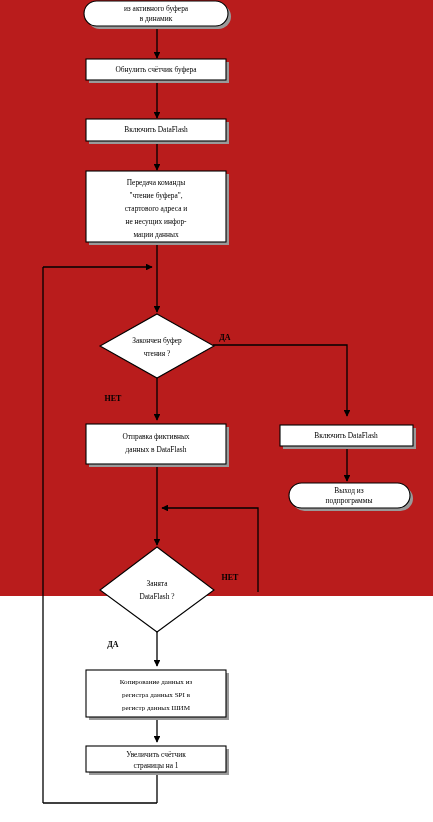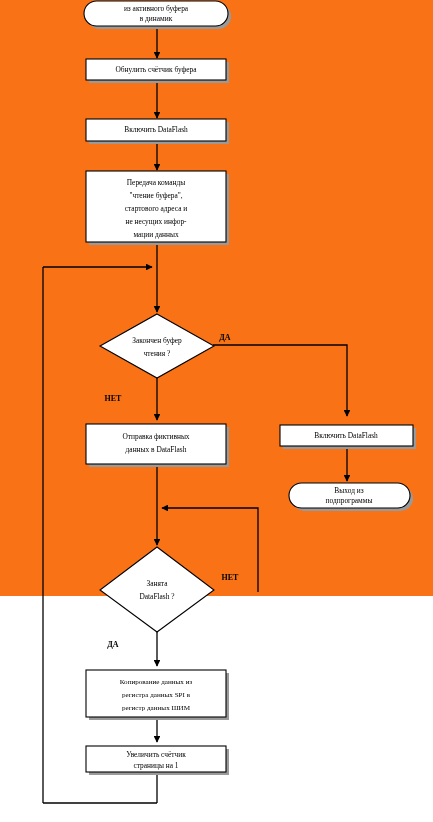--- a/index.html
+++ b/index.html
@@ -10,21 +10,21 @@
   body {
     width: 433px;
     height: 822px;
     font-family: "Liberation Serif", "DejaVu Serif", serif;
     overflow: hidden;
   }
   #flowchart-root {
     position: relative;
     width: 433px;
     height: 596px;
-    background: #f97316;
+    background: #b91c1c;
   }
   svg#chart-svg {
     display: block;
     width: 433px;
     height: 822px;
   }
   .node-shape {
     fill: #ffffff;
     stroke: #000000;
     stroke-width: 1.1;

